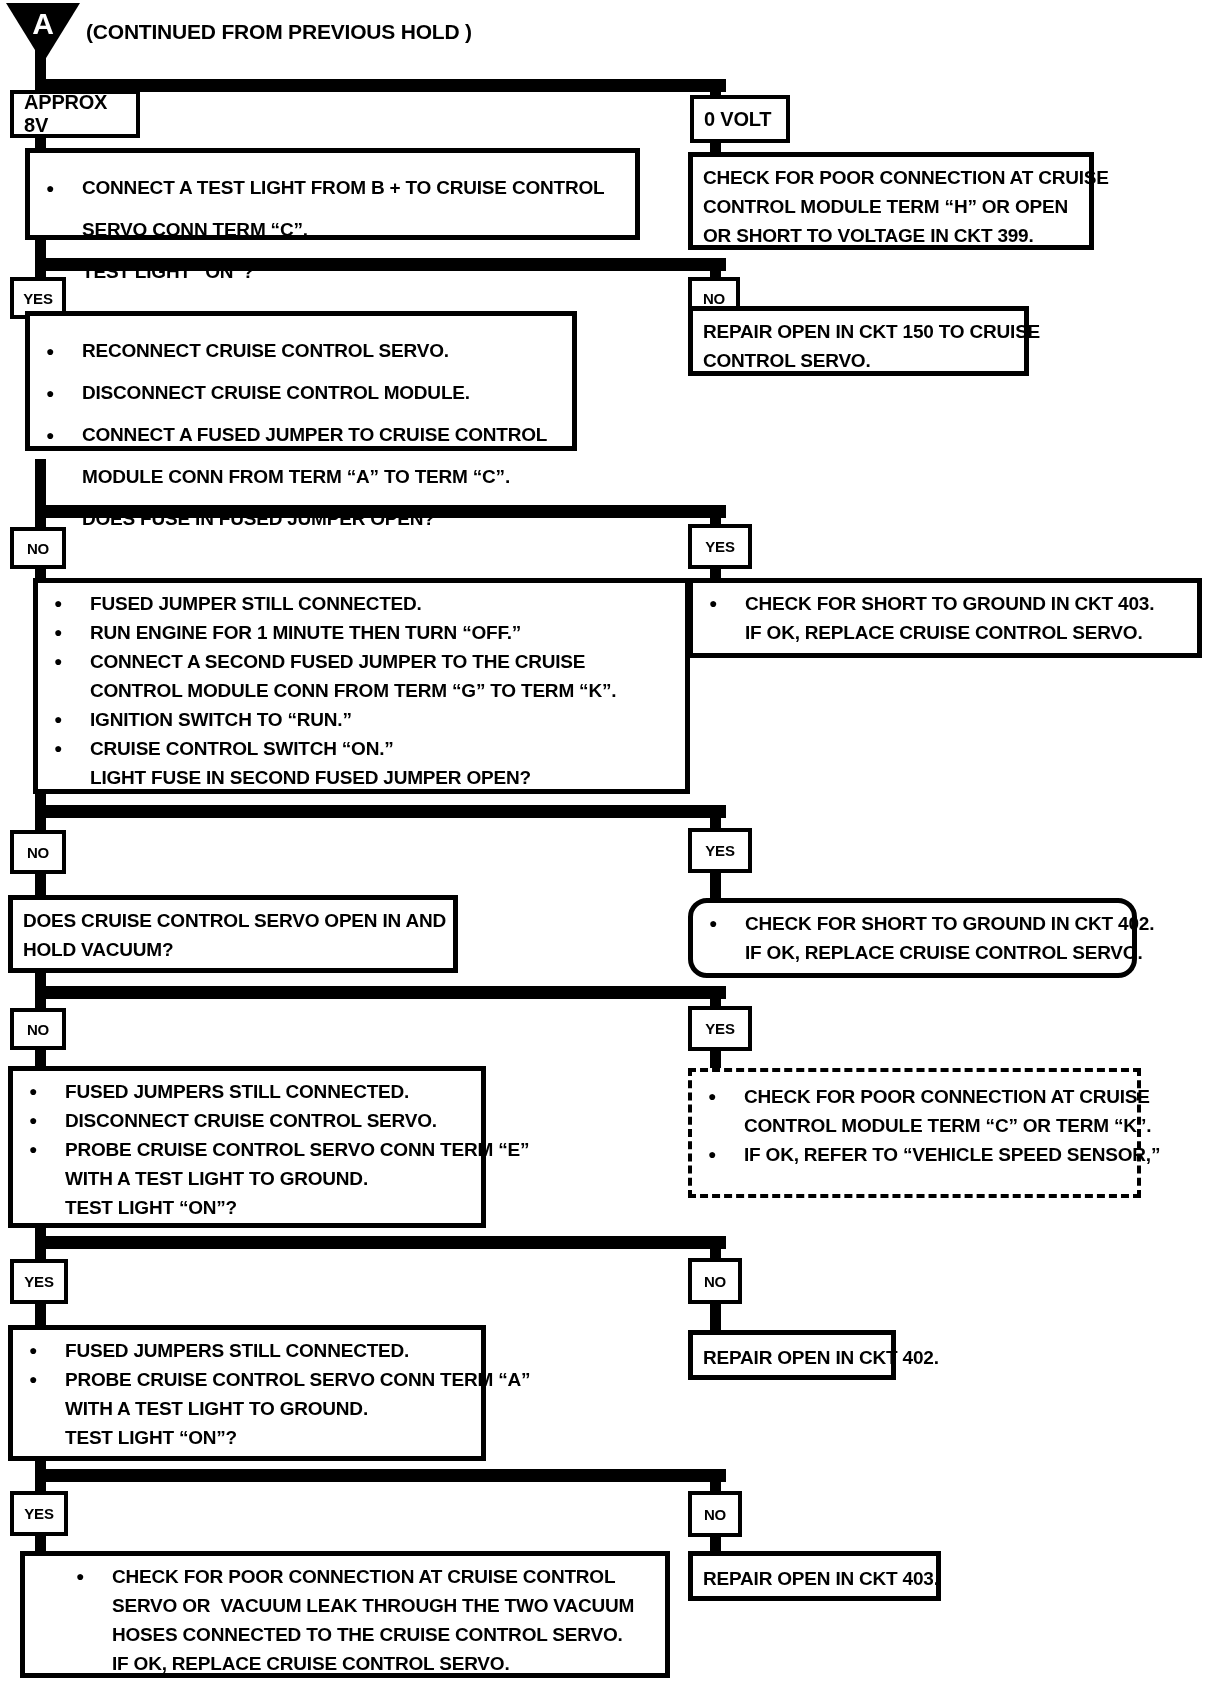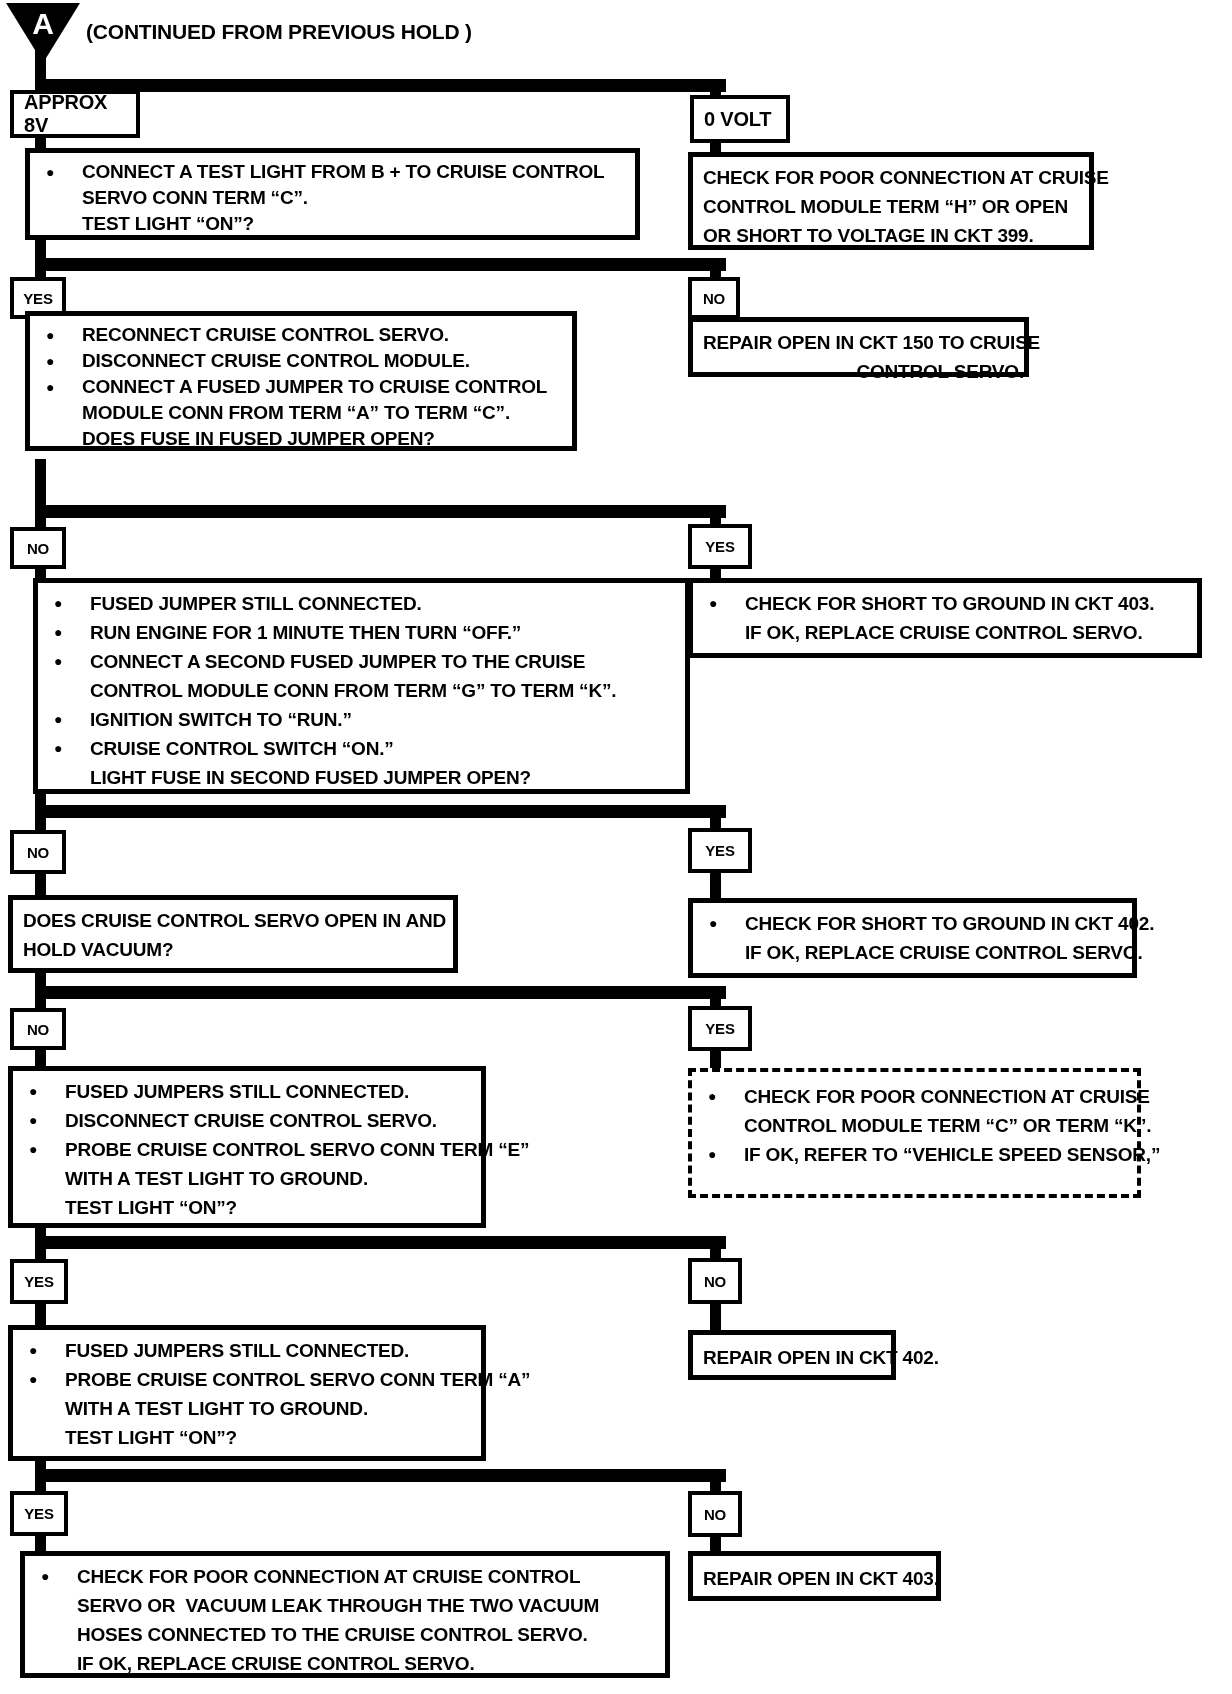--- a/index.html
+++ b/index.html
@@ -7,21 +7,21 @@
         font-family:"Liberation Sans",sans-serif;font-weight:bold;color:#000;overflow:hidden;}
   .bar{position:absolute;height:13px;background:#000;z-index:1;}
   .vline{position:absolute;width:11px;background:#000;z-index:1;}
   .box{position:absolute;background:#fff;border:5px solid #000;box-sizing:border-box;z-index:2;}
   .small{border-width:4px;display:flex;align-items:center;justify-content:center;
          font-size:15px;letter-spacing:-0.2px;}
   .label{border-width:4px;display:flex;align-items:center;padding-left:10px;
          font-size:20px;letter-spacing:-0.2px;box-sizing:border-box;}
   .action{padding-top:6px;}
   .ln{position:relative;font-size:19px;letter-spacing:-0.2px;white-space:pre;}
-  .lh26 .ln{line-height:26px;}
+  .lh26 .ln{line-height:26px;margin-top:16px;}
   .lh29 .ln{line-height:29px;}
   .list .ln{padding-left:52px;}
   .list .ln.bullet::before{content:"●";position:absolute;left:16px;font-size:14px;}
   .flush .ln{padding-left:10px;}
   .dashed{border:4px dashed #000;padding-top:10px;}
   .single{display:flex;align-items:center;}
   .single .ln{padding-left:10px;}
   #marker{position:absolute;left:4px;top:2px;z-index:2;}
   #note{position:absolute;left:86px;top:20px;font-size:21px;letter-spacing:-0.2px;z-index:2;}
 </style>
@@ -94,21 +94,21 @@
   </div>
 
   <div class="box action list lh26" style="left:25px;top:311px;width:552px;height:140px;">
     <div class="ln bullet">RECONNECT CRUISE CONTROL SERVO.</div>
     <div class="ln bullet">DISCONNECT CRUISE CONTROL MODULE.</div>
     <div class="ln bullet">CONNECT A FUSED JUMPER TO CRUISE CONTROL</div>
     <div class="ln">MODULE CONN FROM TERM “A” TO TERM “C”.</div>
     <div class="ln">DOES FUSE IN FUSED JUMPER OPEN?</div>
   </div>
 
-  <div class="box action flush lh29" style="left:688px;top:317px;width:341px;height:60px;text-align:right;">
+  <div class="box action flush lh29" style="left:688px;top:306px;width:341px;height:70px;">
     <div class="ln">REPAIR OPEN IN CKT 150 TO CRUISE</div>
     <div class="ln">CONTROL SERVO.</div>
   </div>
 
   <div class="box small" style="left:10px;top:527px;width:56px;height:42px;">
     <span>NO</span>
   </div>
   <div class="box small" style="left:688px;top:524px;width:64px;height:45px;">
     <span>YES</span>
   </div>
@@ -133,21 +133,21 @@
   </div>
   <div class="box small" style="left:688px;top:828px;width:64px;height:45px;">
     <span>YES</span>
   </div>
 
   <div class="box action flush lh29" style="left:8px;top:895px;width:450px;height:78px;">
     <div class="ln">DOES CRUISE CONTROL SERVO OPEN IN AND</div>
     <div class="ln">HOLD VACUUM?</div>
   </div>
 
-  <div class="box action list lh29" style="left:688px;top:898px;width:449px;height:80px;">
+  <div class="box action list lh29" style="left:688px;top:898px;width:449px;height:80px;border-radius:19px;">
     <div class="ln bullet">CHECK FOR SHORT TO GROUND IN CKT 402.</div>
     <div class="ln">IF OK, REPLACE CRUISE CONTROL SERVO.</div>
   </div>
 
   <div class="box small" style="left:10px;top:1008px;width:56px;height:42px;">
     <span>NO</span>
   </div>
   <div class="box small" style="left:688px;top:1006px;width:64px;height:45px;">
     <span>YES</span>
   </div>
@@ -184,21 +184,21 @@
     <div class="ln">REPAIR OPEN IN CKT 402.</div>
   </div>
 
   <div class="box small" style="left:10px;top:1491px;width:58px;height:45px;">
     <span>YES</span>
   </div>
   <div class="box small" style="left:688px;top:1491px;width:54px;height:46px;">
     <span>NO</span>
   </div>
 
-  <div class="box action list lh29" style="left:20px;top:1551px;width:650px;height:127px;">
+  <div class="box action list lh29" style="left:20px;top:1551px;width:650px;height:127px;padding-left:35px;">
     <div class="ln bullet">CHECK FOR POOR CONNECTION AT CRUISE CONTROL</div>
     <div class="ln">SERVO OR  VACUUM LEAK THROUGH THE TWO VACUUM</div>
     <div class="ln">HOSES CONNECTED TO THE CRUISE CONTROL SERVO.</div>
     <div class="ln">IF OK, REPLACE CRUISE CONTROL SERVO.</div>
   </div>
 
   <div class="box action single" style="left:688px;top:1551px;width:253px;height:50px;">
     <div class="ln">REPAIR OPEN IN CKT 403.</div>
   </div>
 

